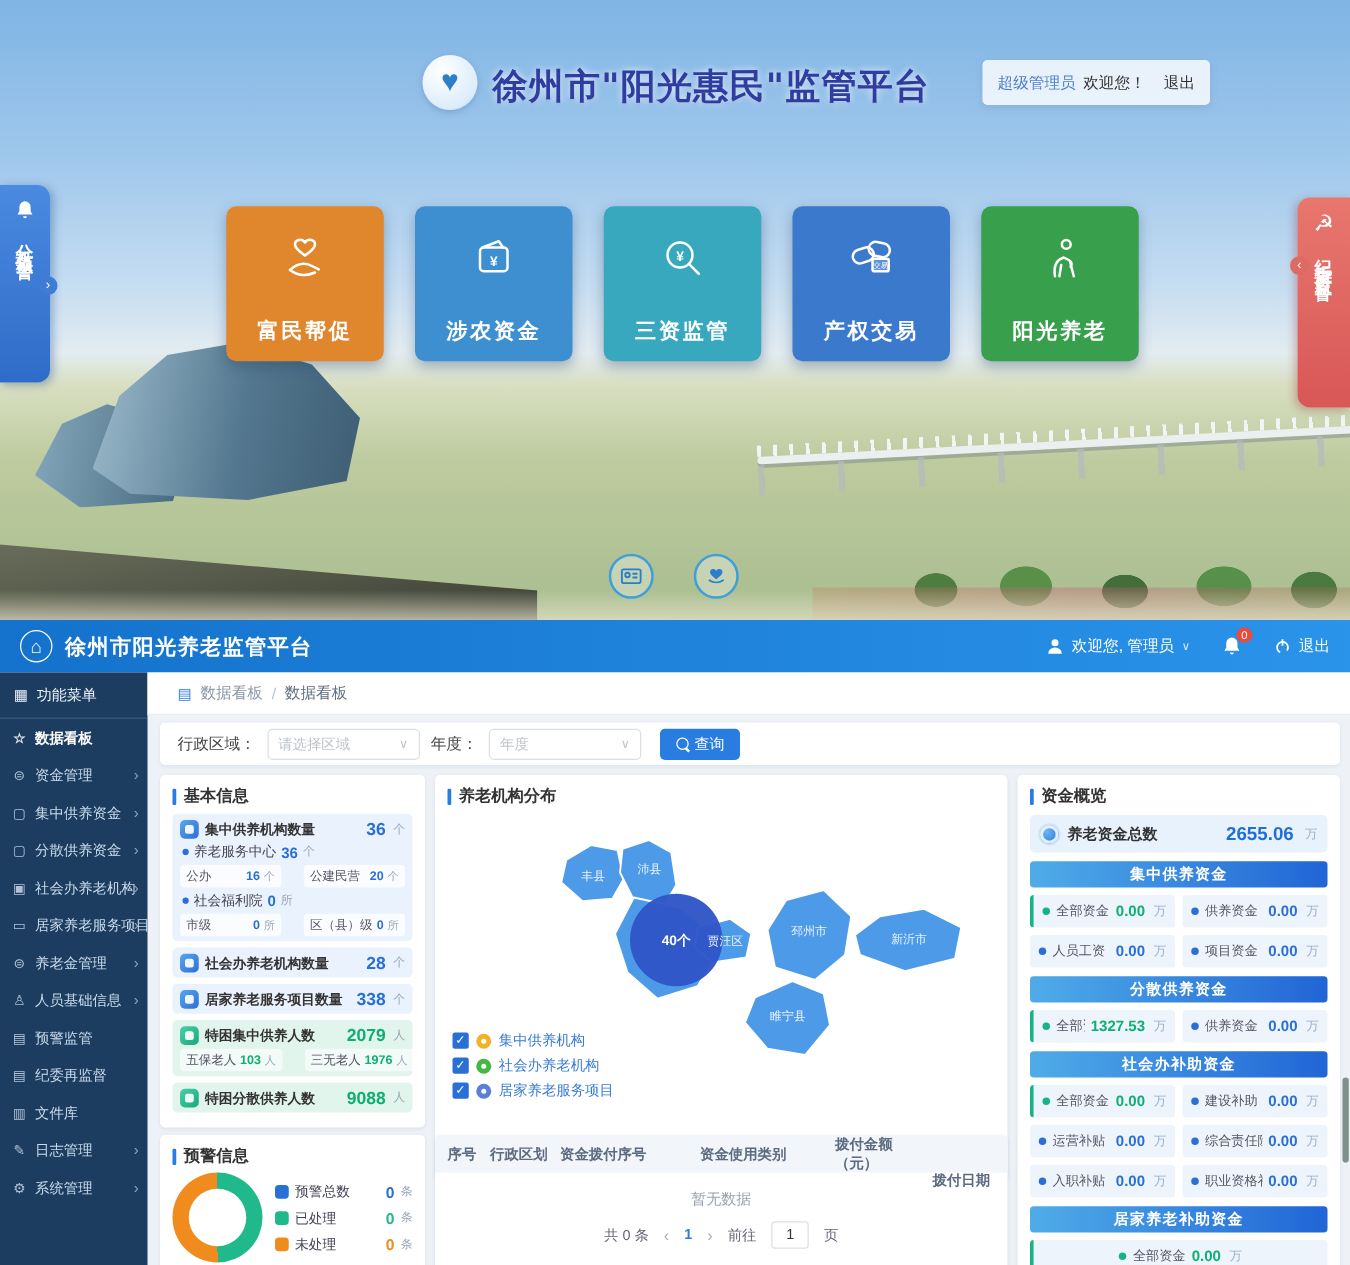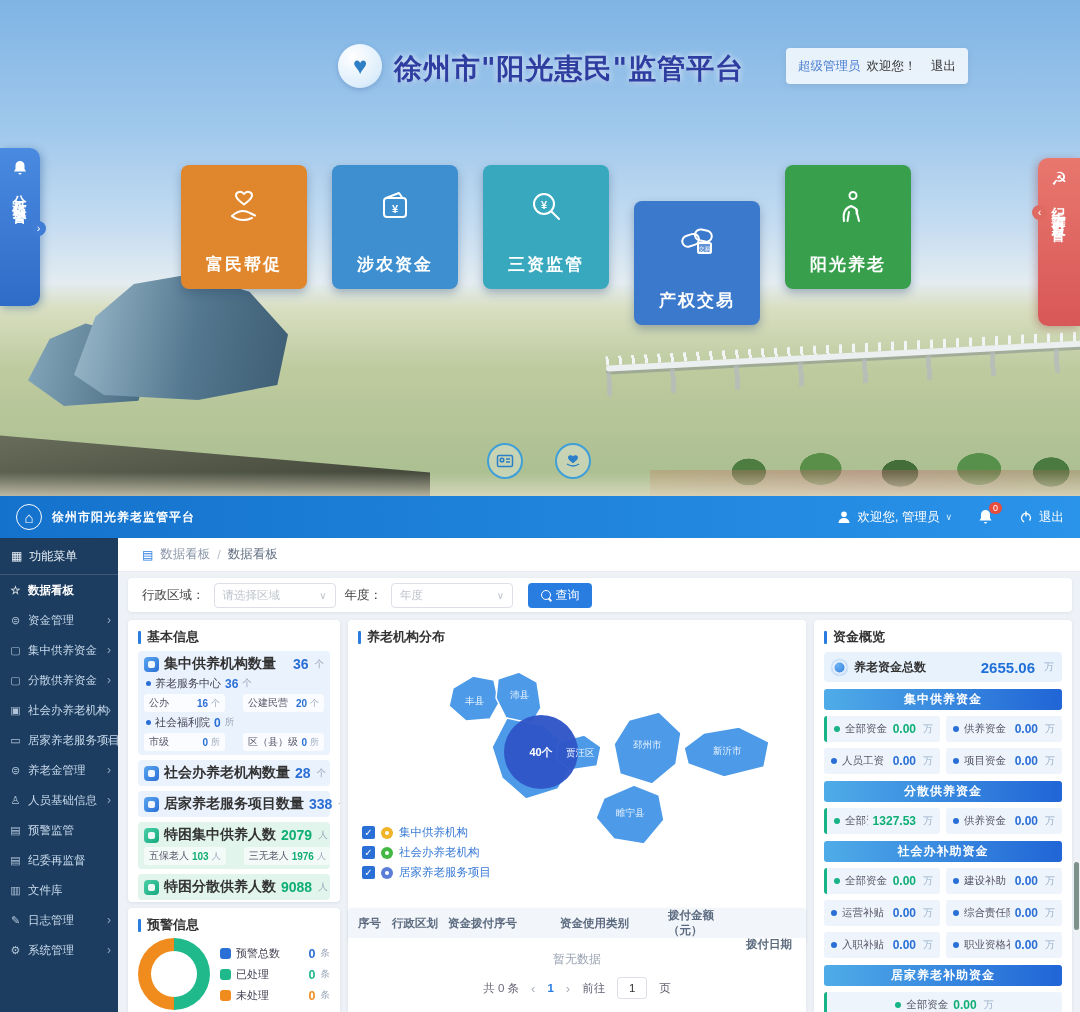--- a/index.html
+++ b/index.html
@@ -63,31 +63,31 @@
   #tab-right .emblem{font-size:18px;line-height:18px;}
   #tab-right .tab-arrow{position:absolute;left:-6px;top:28%;width:15px;height:15px;border-radius:50%;
     background:#df6a62;font-size:11px;line-height:14px;text-align:center;}
   .tiles{position:absolute;left:181px;top:165px;display:flex;gap:25px;}
   .tile{width:126px;height:124px;border-radius:8px;position:relative;cursor:pointer;
     box-shadow:0 4px 10px rgba(40,70,110,.35);}
   .tile svg{position:absolute;top:20px;left:50%;transform:translateX(-50%);}
   .tile-label{position:absolute;bottom:13px;width:100%;text-align:center;color:#fff;
     font-weight:bold;font-size:17px;letter-spacing:2px;}
   .t1{background:#E0872E;}.t2{background:#3E8FD0;}.t3{background:#37A8BE;}
-  .t4{background:#3B79CC;margin-top:36px;}.t5{background:#38A04D;}
+  .t4{background:#3B79CC;}.t5{background:#38A04D;}
   .float-icons{position:absolute;left:487px;top:443px;display:flex;gap:32px;}
   .float-icon{width:36px;height:36px;border-radius:50%;border:2px solid #3f9fd8;
     background:rgba(255,255,255,.3);display:flex;align-items:center;justify-content:center;box-sizing:border-box;}
   
   #dash-header{position:absolute;top:496px;left:0;width:1080px;height:42px;box-sizing:border-box;
     background:linear-gradient(90deg,#1472cc,#2a93ea);display:flex;align-items:center;
     color:#fff;padding:0 16px;}
   .dash-logo{width:26px;height:26px;border-radius:50%;border:1.5px solid #fff;
     display:flex;align-items:center;justify-content:center;font-size:15px;box-sizing:border-box;}
-  .dash-title{font-size:12px;font-weight:bold;margin-left:10px;letter-spacing:1px;}
+  .dash-title{font-size:17px;font-weight:bold;margin-left:10px;letter-spacing:1px;}
   .dash-right{margin-left:auto;display:flex;align-items:center;gap:26px;font-size:12.5px;}
   .dash-user,.dash-logout{display:flex;align-items:center;gap:6px;cursor:pointer;text-align:right;}
   .dash-bell{position:relative;cursor:pointer;display:flex;}
   .bell-badge{position:absolute;top:-7px;right:-9px;background:#e74c3c;color:#fff;
     border-radius:8px;font-size:9px;padding:1px 4px;line-height:10px;}
   
   #sidebar{position:absolute;top:538px;left:0;width:118px;height:474px;background:#1C3D5F;
     color:#c9daed;font-size:11.5px;}
   .menu-header{height:36px;display:flex;align-items:center;gap:7px;padding:0 11px;
     color:#ecf3fb;font-size:12px;border-bottom:1px solid rgba(255,255,255,.14);}
@@ -121,21 +121,21 @@
     box-shadow:0 1px 3px rgba(100,120,150,.15);overflow:hidden;}
   .card-title{display:flex;align-items:center;gap:6px;font-size:13px;font-weight:bold;color:#333;height:18px;}
   .tbar{width:3px;height:13px;background:#2a7de0;border-radius:1px;}
   
   #card-basic{top:620px;left:128px;width:212px;height:282px;padding:8px 10px;}
   .blk{background:#EAF2FD;border-radius:4px;padding:4px 6px;margin-top:5px;font-size:11px;color:#333;}
   .blk-main{display:flex;align-items:center;gap:5px;}
   .blk-ico{width:15px;height:15px;border-radius:4px;flex:none;position:relative;
     background:linear-gradient(135deg,#5aa6f0,#2a6fd6);}
   .blk-ico::after{content:"";position:absolute;inset:4px;background:rgba(255,255,255,.92);border-radius:2px;}
-  .blk-label{font-weight:bold;flex:1;font-size:14px;white-space:nowrap;}
+  .blk-label{font-weight:bold;flex:1;font-size:11px;white-space:nowrap;}
   .blk-val{font-weight:bold;font-size:14px;color:#2a6fd6;}
   .blk-unit{font-size:9.5px;color:#98a6b8;margin-left:1px;}
   .bullet-row{display:flex;align-items:center;gap:4px;margin-top:3px;padding-left:2px;color:#445;}
   .dot{width:5px;height:5px;border-radius:50%;background:#2a6fd6;flex:none;}
   .bullet-val{color:#2a6fd6;font-weight:bold;font-size:12px;}
   .bullet-unit{font-size:9.5px;color:#98a6b8;}
   .cells{display:flex;gap:18px;margin-top:3px;}
   .cell{flex:1;background:rgba(255,255,255,.78);border-radius:3px;padding:2px 5px;display:flex;
     align-items:center;gap:3px;font-size:10px;color:#556;}
   .cell .cl{flex:1;white-space:nowrap;}

